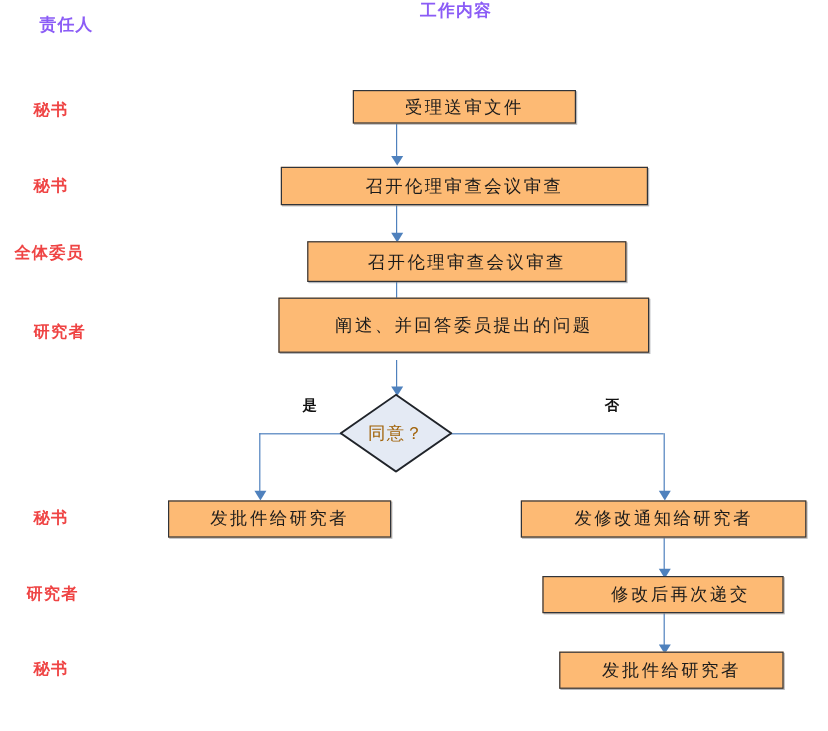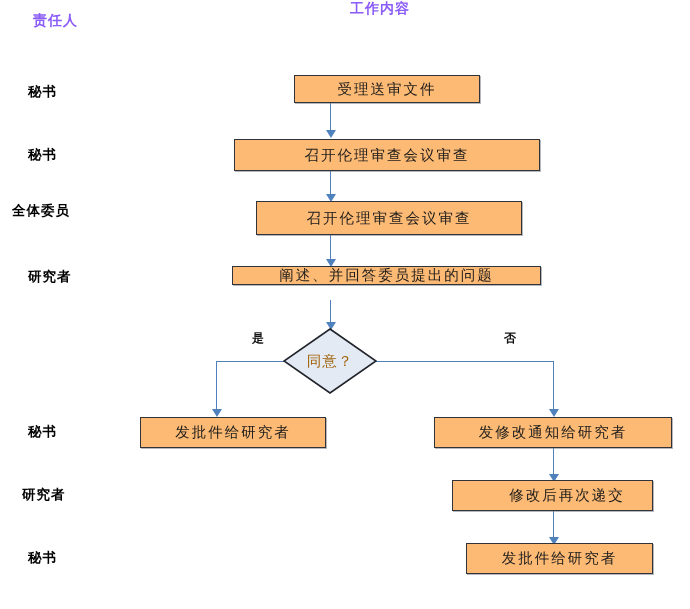--- a/index.html
+++ b/index.html
@@ -29,21 +29,21 @@
     letter-spacing: 1px;
     white-space: nowrap;
     margin-left: 25px;
   }
 
   
   .role-label {
     position: absolute;
     font-size: 13.5px;
     font-weight: 700;
-    color: #000000;
+    color: #ef4444;
     letter-spacing: 1px;
     white-space: nowrap;
   }
 
   
   .node {
     position: absolute;
     box-sizing: border-box;
     background: #fdba74;
     border: 1px solid #30343a;
@@ -158,21 +158,21 @@
   <div class="branch-label" style="left:252px; top:330px;">是</div>
 
   <div class="branch-label" style="left:504px; top:330px;">否</div>
 
   <div class="node" style="left:294px; top:75px; width:186px; height:28px;">受理送审文件</div>
 
   <div class="node" style="left:234px; top:139px; width:306px; height:32px;">召开伦理审查会议审查</div>
 
   <div class="node" style="left:256px; top:201px; width:266px; height:34px;">召开伦理审查会议审查</div>
 
-  <div class="node" style="left:232px; top:266px; width:309px; height:19px;">阐述、并回答委员提出的问题</div>
+  <div class="node" style="left:232px; top:248px; width:309px; height:46px;">阐述、并回答委员提出的问题</div>
 
   <div class="diamond-wrap" style="left:283px; top:328px; width:94px; height:66px;">
     <svg class="diamond-shape" viewBox="0 0 94 66" preserveAspectRatio="none">
       <polygon points="47,1 93,33 47,65 1,33" fill="#e4eaf4" stroke="#20242a" stroke-width="1.6"></polygon>
     </svg>
     <div class="diamond-text">同意？</div>
   </div>
 
   <div class="node" style="left:140px; top:417px; width:186px; height:31px;">发批件给研究者</div>
 

